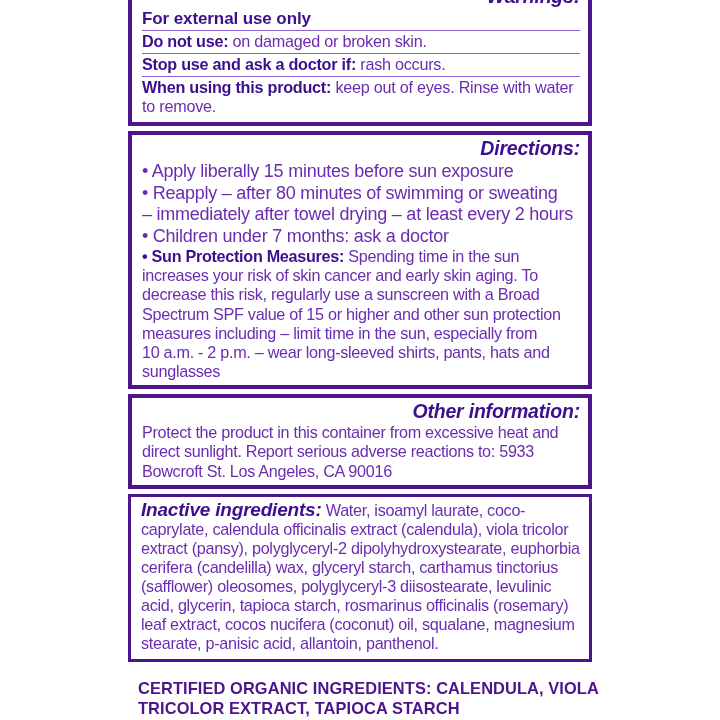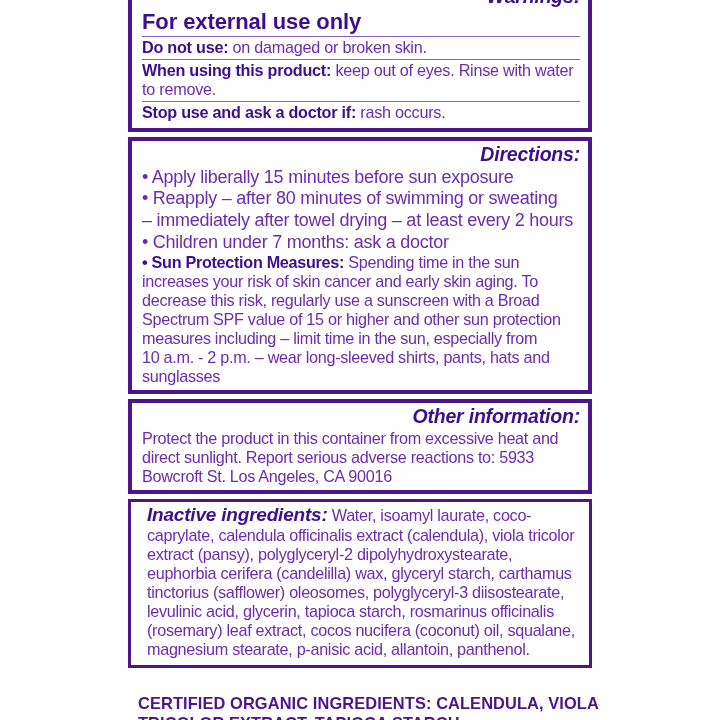--- a/index.html
+++ b/index.html
@@ -44,21 +44,21 @@
     color: #3c0f8f;
     letter-spacing: -0.2px;
     line-height: 1.12;
     margin: 1px 0 1px 0;
     text-align: right;
   }
 
   .heading-plain {
     font-weight: bold;
     font-style: normal;
-    font-size: 22px;
+    font-size: 17px;
     color: #3c0f8f;
     letter-spacing: -0.1px;
     line-height: 1.14;
   }
 
   .body-text {
     font-size: 16.2px;
     color: #6b2cb0;
     line-height: 1.17;
     letter-spacing: -0.25px;
@@ -92,22 +92,22 @@
     color: #6b2cb0;
     line-height: 1.175;
     letter-spacing: -0.3px;
   }
 
   .ingredients-box {
     border: 3px solid #4d148c;
     box-sizing: border-box;
     width: 464px;
     background: #ffffff;
-    padding: 2px 8px 6px 16px;
-    margin-bottom: 25px;
+    padding: 2px 8px 6px 10px;
+    margin-bottom: 16px;
   }
 
   .organic-note {
     font-size: 16.4px;
     font-weight: bold;
     color: #4d148c;
     letter-spacing: 0.1px;
     line-height: 1.22;
     padding-left: 10px;
     width: 470px;
@@ -124,25 +124,25 @@
       <div class="warn-row first">
         <div class="heading">Warnings:</div>
         <div class="heading-plain">For external use only</div>
       </div>
 
       <div class="warn-row">
         <span class="body-text lead">Do not use:</span><span class="body-text"> on damaged or broken skin.</span>
       </div>
 
       <div class="warn-row">
-        <span class="body-text lead">When using this product:</span><span class="body-text"> keep out of eyes. Rinse with water to remove.</span>
+        <span class="body-text lead">Stop use and ask a doctor if:</span><span class="body-text"> rash occurs.</span>
       </div>
 
       <div class="warn-row">
-        <span class="body-text lead">Stop use and ask a doctor if:</span><span class="body-text"> rash occurs.</span>
+        <span class="body-text lead">When using this product:</span><span class="body-text"> keep out of eyes. Rinse with water to remove.</span>
       </div>
 
 
     </div>
   </div>
 
   <div class="section-box">
     <div class="box-inner">
       <div class="heading">Directions:</div>
 

